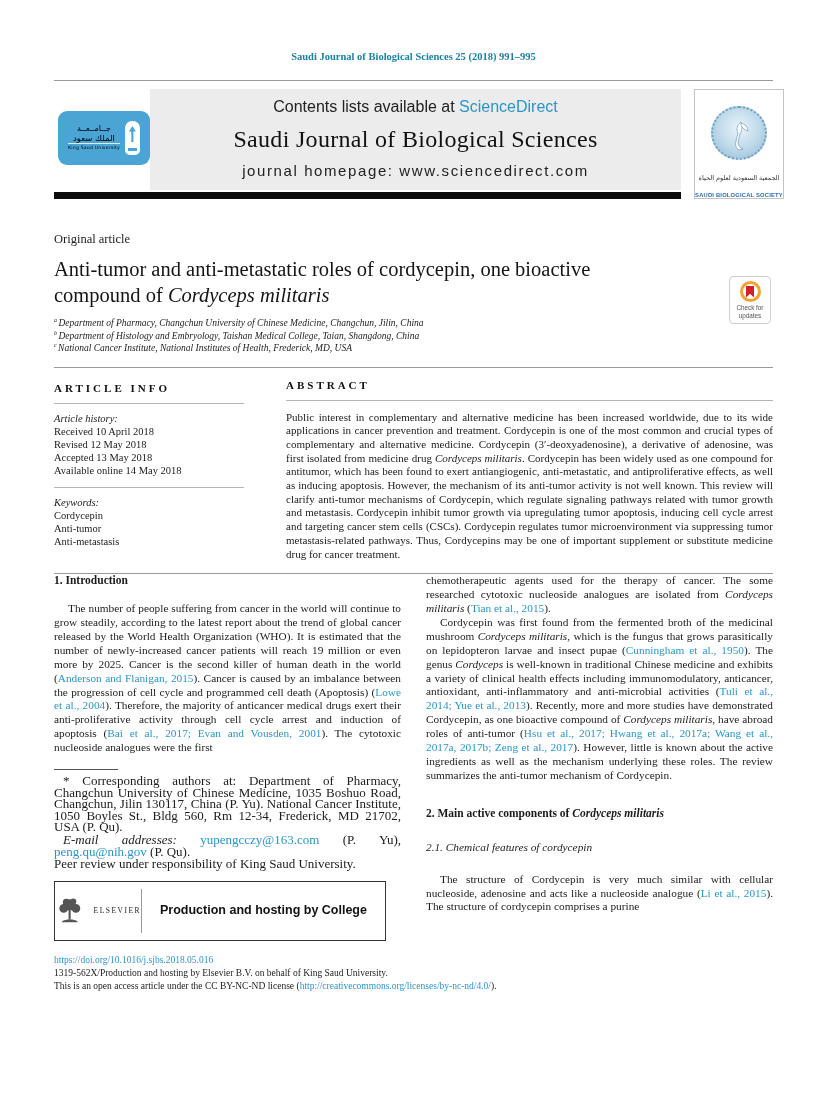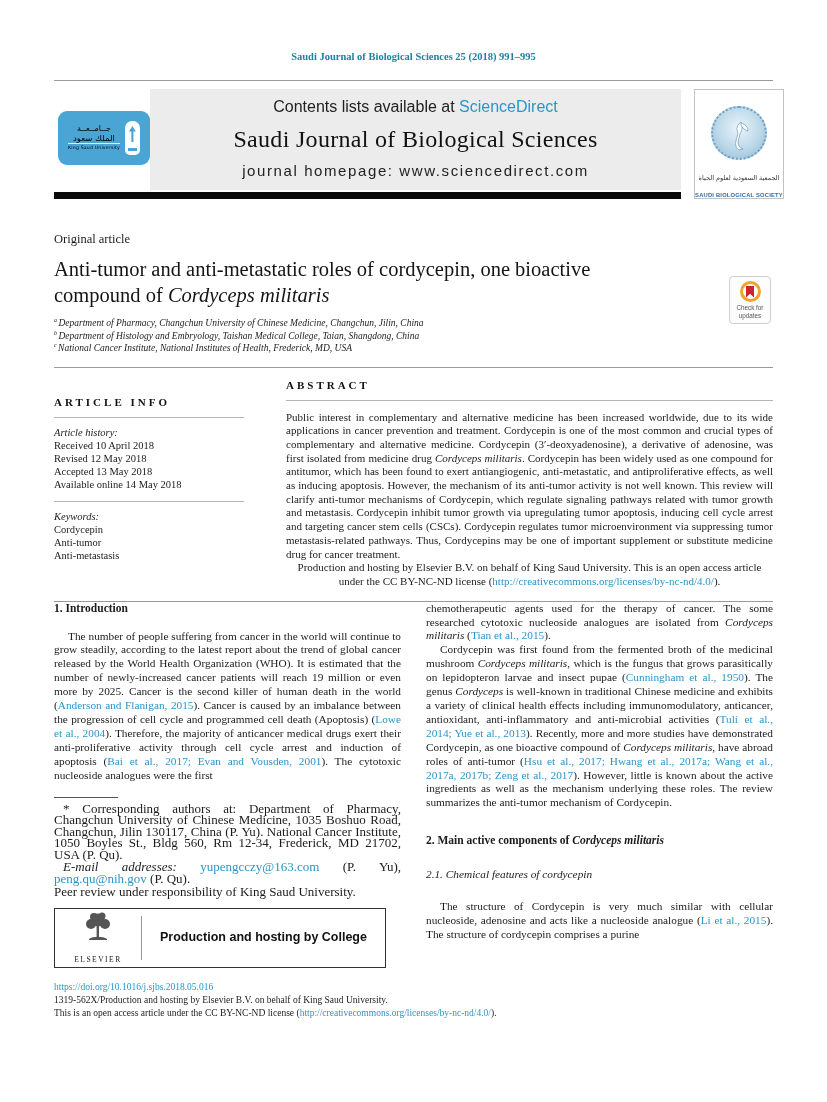--- a/index.html
+++ b/index.html
@@ -92,21 +92,21 @@
   .para-flush{text-indent:0;}
   .mt-par{margin-top:14px;}
   
   .fn-rule{border:none;border-top:1px solid #555;width:64px;margin-top:14px;}
   .footnotes{margin-top:5px;font-size:13px;line-height:11.6px;}
   .fn-corr{text-indent:9px;}
   .fn-email{text-indent:9px;margin-top:1px;}
   .fn-peer{margin-top:1px;}
   
   .prod-box{margin-top:11px;width:332px;height:60px;border:1.5px solid #333;display:flex;align-items:center;}
-  .elsevier-logo{width:86px;display:flex;flex-direction:column;align-items:center;gap:9px;}
+  .elsevier-logo{width:86px;display:flex;flex-direction:row;align-items:center;gap:9px;}
   .elsevier-word{font-size:7.5px;letter-spacing:1.5px;color:#222;}
   .divider-v{width:1px;height:44px;background:#999;}
   .prod-label{flex:1;text-align:center;font-family:"Liberation Sans",sans-serif;font-weight:bold;font-size:12.5px;color:#111;}
   
   .footer{margin-top:13px;font-size:9.5px;line-height:13px;}
   .doi-link{color:var(--link);}
   
   .rt-i{font-style:italic;}
   .rt-b{font-weight:bold;}
   .rt-l{color:var(--link);}
@@ -184,21 +184,20 @@
         <div>Cordycepin</div>
         <div>Anti-tumor</div>
         <div>Anti-metastasis</div>
       </div>
     </div>
 
     <div class="abs-col">
       <div class="block-heading">ABSTRACT</div>
       <hr class="heading-rule">
       <div class="abs-body"><span>Public interest in complementary and alternative medicine has been increased worldwide, due to its wide applications in cancer prevention and treatment. Cordycepin is one of the most common and crucial types of complementary and alternative medicine. Cordycepin (3′-deoxyadenosine), a derivative of adenosine, was first isolated from medicine drug </span><span class="rt-i">Cordyceps militaris</span><span>. Cordycepin has been widely used as one compound for antitumor, which has been found to exert antiangiogenic, anti-metastatic, and antiproliferative effects, as well as inducing apoptosis. However, the mechanism of its anti-tumor activity is not well known. This review will clarify anti-tumor mechanisms of Cordycepin, which regulate signaling pathways related with tumor growth and metastasis. Cordycepin inhibit tumor growth via upregulating tumor apoptosis, inducing cell cycle arrest and targeting cancer stem cells (CSCs). Cordycepin regulates tumor microenvironment via suppressing tumor metastasis-related pathways. Thus, Cordycepins may be one of important supplement or substitute medicine drug for cancer treatment.</span></div>
-      <div class="abs-close"><span>Production and hosting by Elsevier B.V. on behalf of King Saud University. This is an open access article under the CC BY-NC-ND license (</span><span class="rt-l">http://creativecommons.org/licenses/by-nc-nd/4.0/</span><span>).</span></div>
     </div>
   </div>
 
   <hr class="meta-rule">
 
   <div class="body-cols">
     <div class="col">
       <div class="sec-h">1. Introduction</div>
       <p class="para mt-par"><span>The number of people suffering from cancer in the world will continue to grow steadily, according to the latest report about the trend of global cancer released by the World Health Organization (WHO). It is estimated that the number of newly-increased cancer patients will reach 19 million or even more by 2025. Cancer is the second killer of human death in the world (</span><span class="rt-l">Anderson and Flanigan, 2015</span><span>). Cancer is caused by an imbalance between the progression of cell cycle and programmed cell death (Apoptosis) (</span><span class="rt-l">Lowe et al., 2004</span><span>). Therefore, the majority of anticancer medical drugs exert their anti-proliferative activity through cell cycle arrest and induction of apoptosis (</span><span class="rt-l">Bai et al., 2017; Evan and Vousden, 2001</span><span>). The cytotoxic nucleoside analogues were the first</span></p>
 

